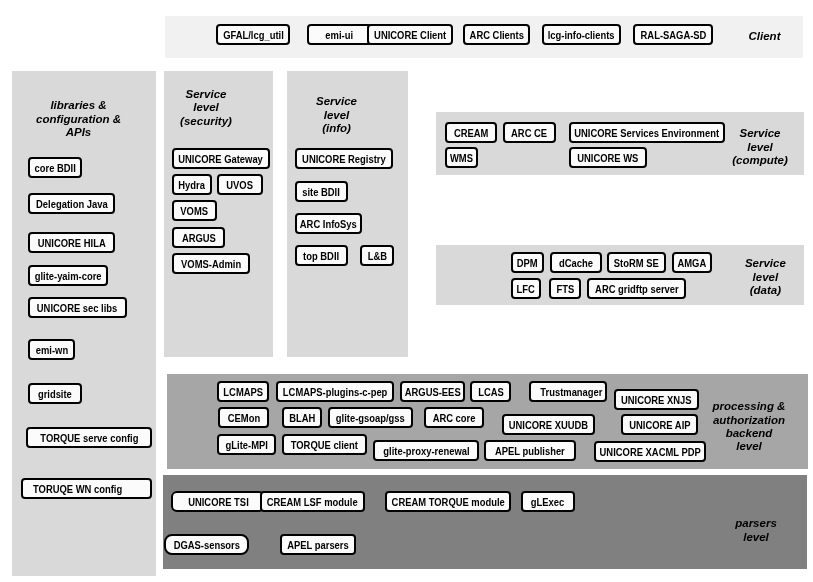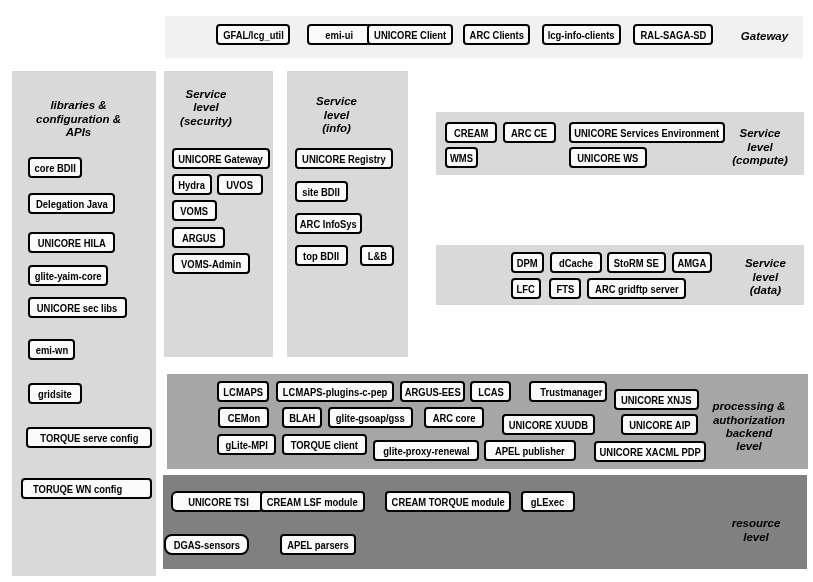--- a/index.html
+++ b/index.html
@@ -20,21 +20,21 @@
   .component-label{font-weight:bold;font-size:11px;color:#000000;
        white-space:nowrap;display:inline-block;transform:scaleX(0.855);
        transform-origin:center;}
   .component.align-left .component-label{transform-origin:left center;}
 </style>
 </head>
 <body>
 
 <div id="diagram">
   <div class="layer-band" style="left:165px;top:16px;width:638px;height:42px;background:#f1f1f1;"></div>
-  <div class="layer-label" style="left:764.5px;top:29.7px;">Gateway</div>
+  <div class="layer-label" style="left:764.5px;top:29.7px;">Client</div>
   <div class="component" style="left:216px;top:24px;width:74px;height:21px;">
       <span class="component-label">GFAL/lcg_util</span>
     </div>
   <div class="component" style="left:307px;top:24px;width:65px;height:21px;">
       <span class="component-label">emi-ui</span>
     </div>
   <div class="component" style="left:367px;top:24px;width:86px;height:21px;">
       <span class="component-label">UNICORE Client</span>
     </div>
   <div class="component" style="left:463px;top:24px;width:67px;height:21px;">
@@ -212,21 +212,21 @@
   <div class="component" style="left:373px;top:440px;width:106px;height:21px;">
       <span class="component-label">glite-proxy-renewal</span>
     </div>
   <div class="component" style="left:484px;top:440px;width:92px;height:21px;">
       <span class="component-label">APEL publisher</span>
     </div>
   <div class="component" style="left:594px;top:441px;width:112px;height:21px;">
       <span class="component-label">UNICORE XACML PDP</span>
     </div>
   <div class="layer-band" style="left:163px;top:475px;width:644px;height:94px;background:#808080;"></div>
-  <div class="layer-label" style="left:756.0px;top:517.1px;">resource
+  <div class="layer-label" style="left:756.0px;top:517.1px;">parsers
 level</div>
   <div class="component" style="left:171px;top:491px;width:94px;height:21px;border-radius:6px;">
       <span class="component-label">UNICORE TSI</span>
     </div>
   <div class="component" style="left:260px;top:491px;width:105px;height:21px;">
       <span class="component-label">CREAM LSF module</span>
     </div>
   <div class="component" style="left:385px;top:491px;width:126px;height:21px;">
       <span class="component-label">CREAM TORQUE module</span>
     </div>

